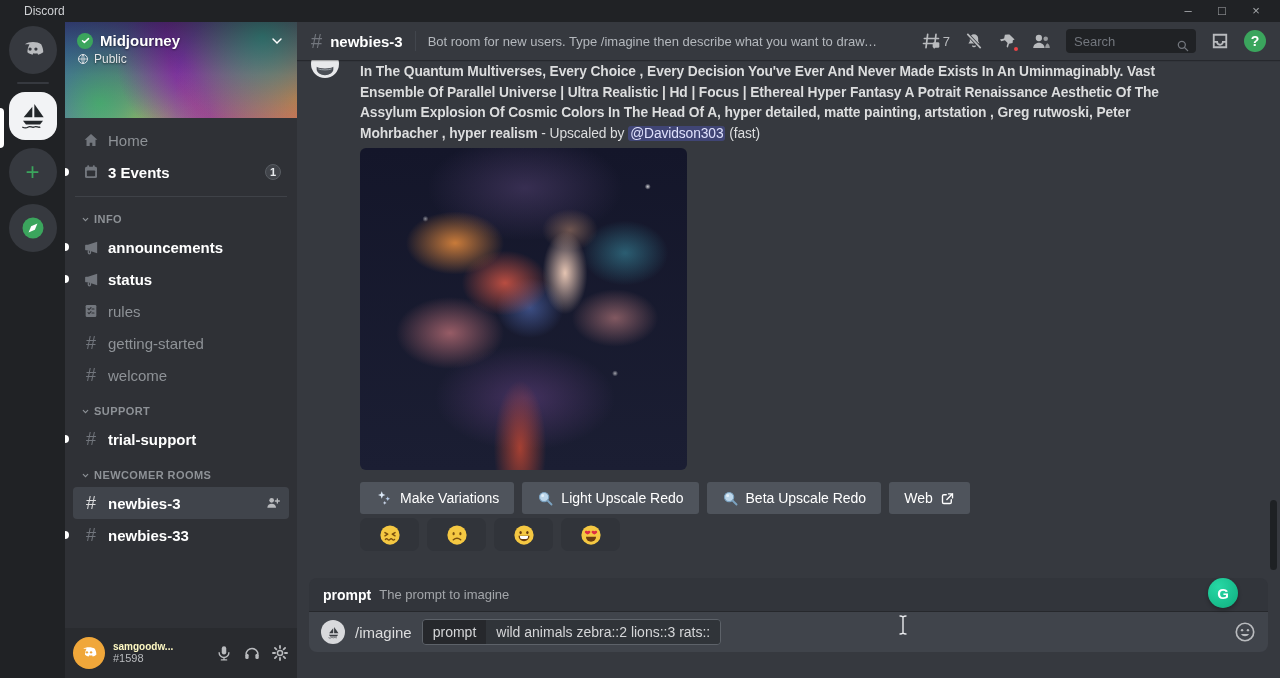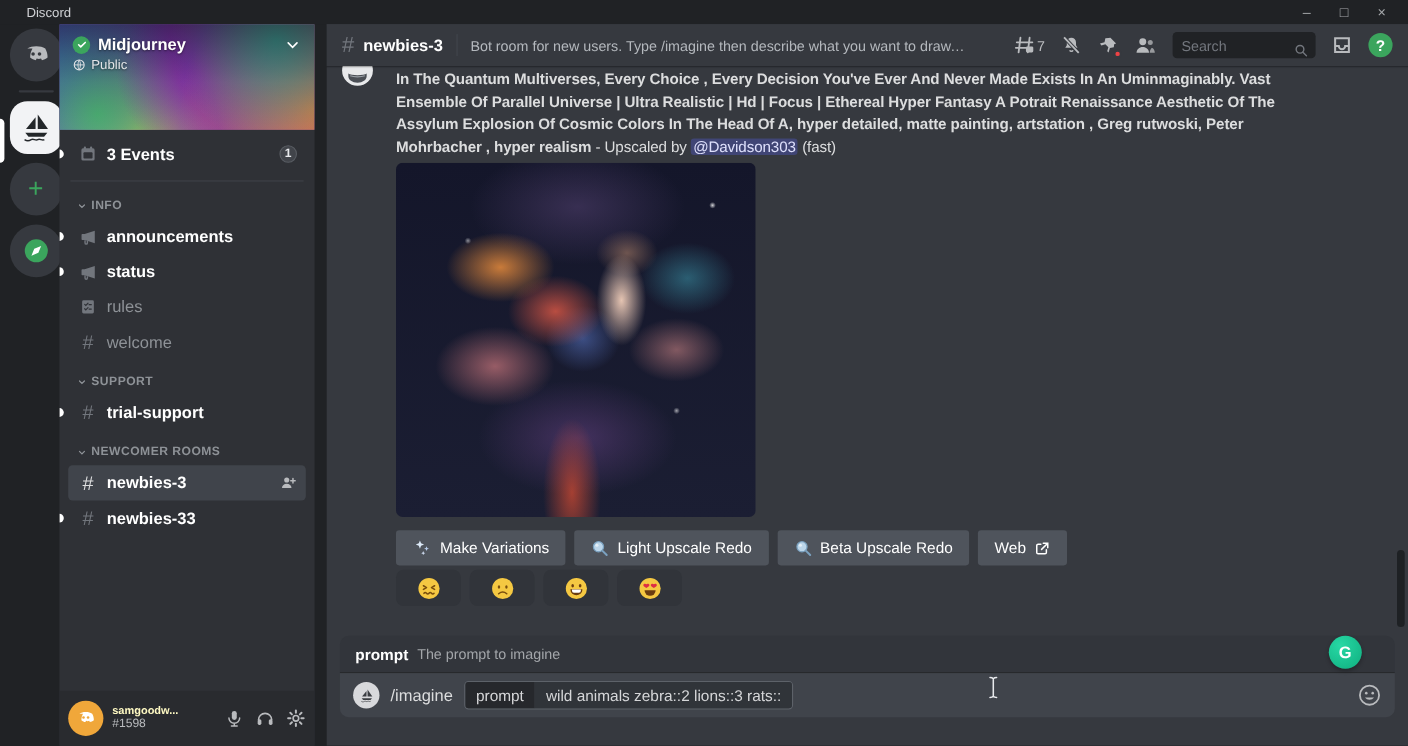--- a/index.html
+++ b/index.html
@@ -19,21 +19,21 @@
     display:flex;flex-direction:column;align-items:center}
   .railbtn{width:48px;height:48px;border-radius:50%;background:#36393f;display:flex;
     align-items:center;justify-content:center;margin-top:8px;position:relative}
   .railbtn.first{margin-top:4px}
   .railsep{width:32px;height:2px;background:#36393f;border-radius:1px;margin-top:8px}
   .server-mj{border-radius:16px;background:#f2f3f5}
   .rail-pill{position:absolute;left:0;top:86px;width:4px;height:40px;background:#fff;border-radius:0 4px 4px 0}
   .plus{font-size:24px;color:#3ba55d;font-weight:400;line-height:1}
 
   
-  .sidebar{position:absolute;top:22px;left:54px;width:232px;height:656px;background:#2f3136;overflow:hidden}
+  .sidebar{position:absolute;top:22px;left:65px;width:232px;height:656px;background:#2f3136;overflow:hidden}
   .banner{position:relative;width:232px;height:96px;
     background:
       linear-gradient(rgba(0,0,0,.45), rgba(0,0,0,.12) 55%, rgba(0,0,0,0)),
       radial-gradient(circle at 85% 15%, rgba(60,170,160,.9), transparent 45%),
       radial-gradient(circle at 100% 80%, rgba(225,125,60,.95), transparent 50%),
       radial-gradient(circle at 55% 45%, rgba(150,40,190,.9), transparent 55%),
       radial-gradient(circle at 15% 85%, rgba(70,180,110,.9), transparent 45%),
       radial-gradient(circle at 0% 30%, rgba(70,110,215,.9), transparent 50%),
       radial-gradient(circle at 30% 100%, rgba(230,200,60,.8), transparent 40%),
       #7a3fa8;}
@@ -226,20 +226,28 @@
           <svg width="12" height="12" viewBox="0 0 24 24">
               <circle cx="12" cy="12" r="9" stroke="#e3e5e8" stroke-width="2" fill="none"></circle>
               <path d="M3.5 12h17M12 3.3c3 3.2 3 14.2 0 17.4-3-3.2-3-14.2 0-17.4z" stroke="#e3e5e8" stroke-width="1.6" fill="none"></path>
             </svg>
         </span>
         <span>Public</span>
       </div>
     </div>
 
     <div class="chlist">
+      <div class="ch">
+        <span class="cicon">
+          <svg width="18" height="18" viewBox="0 0 24 24">
+              <path d="M12 4l8.5 7.5H18V20h-4.3v-4.5H10.3V20H6v-8.5H3.5z" fill="currentColor"></path>
+            </svg>
+        </span>
+        <span>Home</span>
+      </div>
       <div class="ch unread">
         <span class="dot"></span>
         <span class="cicon">
           <svg width="18" height="18" viewBox="0 0 24 24">
               <rect x="4" y="5" width="16" height="15" rx="2" fill="currentColor"></rect>
               <rect x="7" y="3" width="2.5" height="4" rx="1" fill="currentColor"></rect>
               <rect x="14.5" y="3" width="2.5" height="4" rx="1" fill="currentColor"></rect>
               <rect x="6.5" y="10" width="11" height="7.5" rx="1" fill="#2f3136"></rect>
             </svg>
         </span>
@@ -275,20 +283,26 @@
         <span>status</span>
       </div>
       <div class="ch">
         <span class="cicon">
           <svg width="16" height="16" viewBox="0 0 24 24">
               <rect x="4" y="3" width="16" height="18" rx="2" fill="currentColor"></rect>
               <path d="M7.5 8.5l1.5 1.5 3-3M13.5 9h3M7.5 14.5l1.5 1.5 3-3M13.5 15h3" stroke="#2f3136" stroke-width="1.6" fill="none" stroke-linecap="round"></path>
             </svg>
         </span>
         <span>rules</span>
+      </div>
+      <div class="ch">
+        <span class="cicon">
+            <span class="hash"></span>
+          </span>
+        <span>getting-started</span>
       </div>
       <div class="ch">
         <span class="cicon">
             <span class="hash"></span>
           </span>
         <span>welcome</span>
       </div>
 
       <div class="sect">
         <svg width="9" height="9" viewBox="0 0 24 24">

